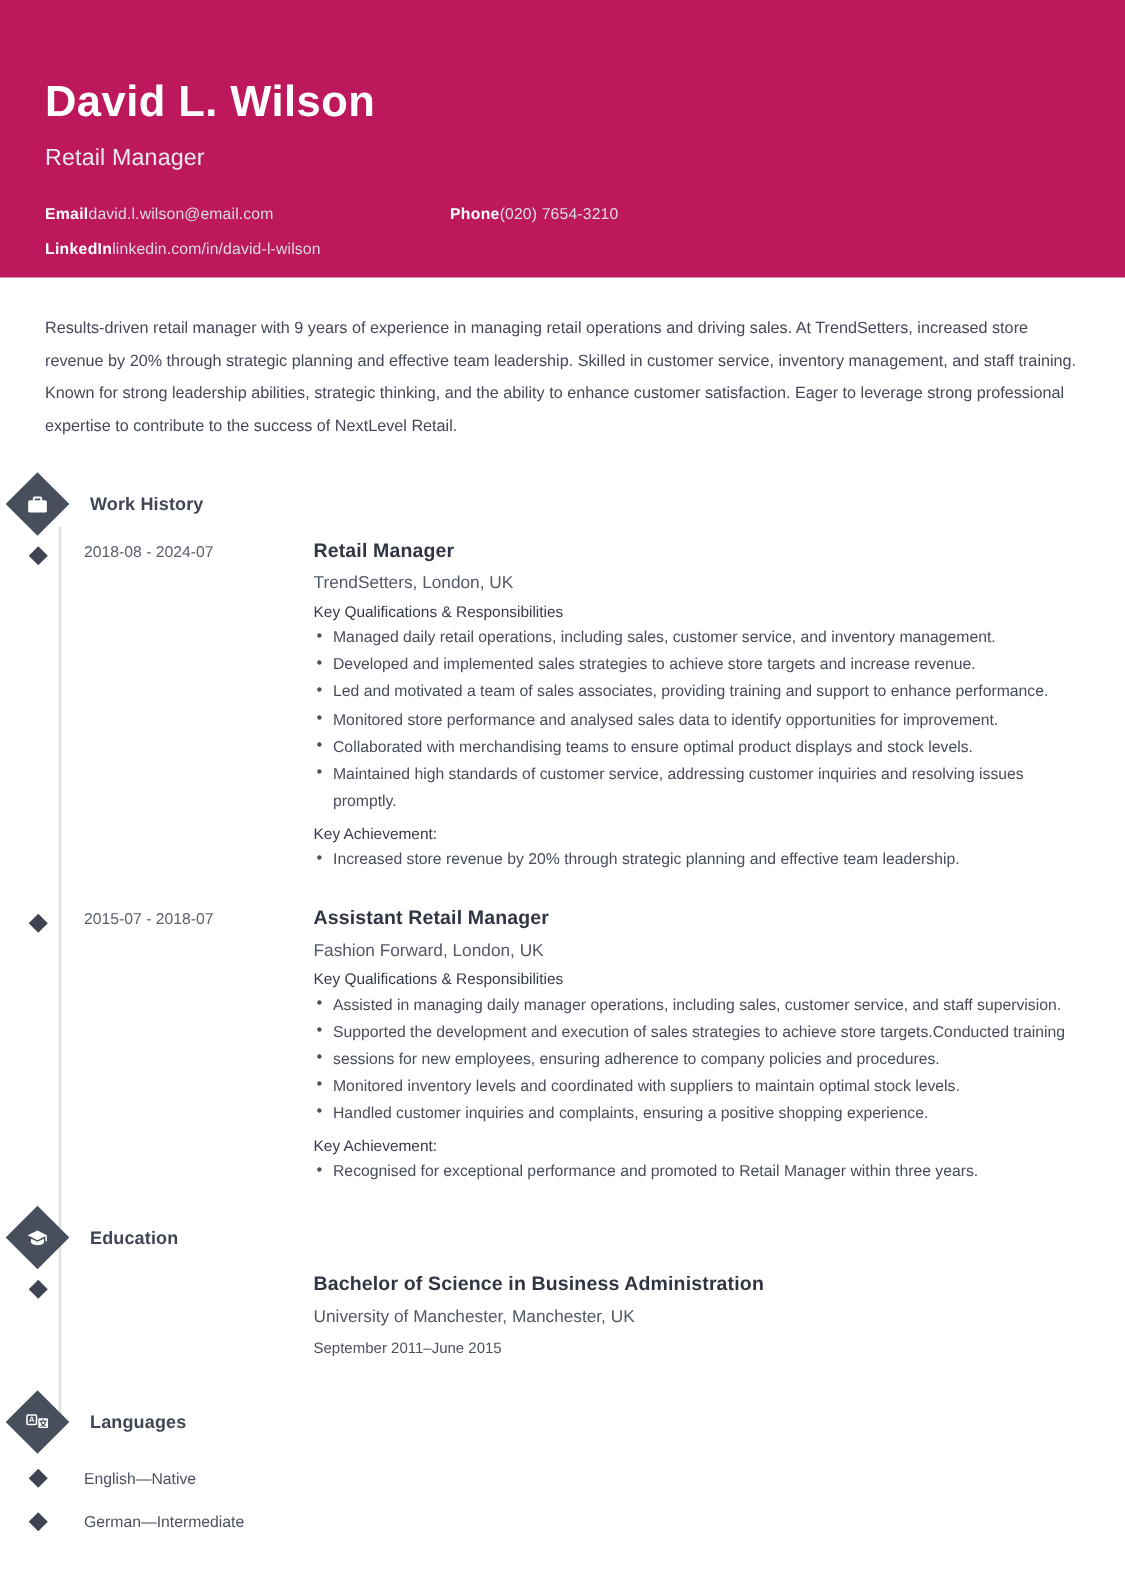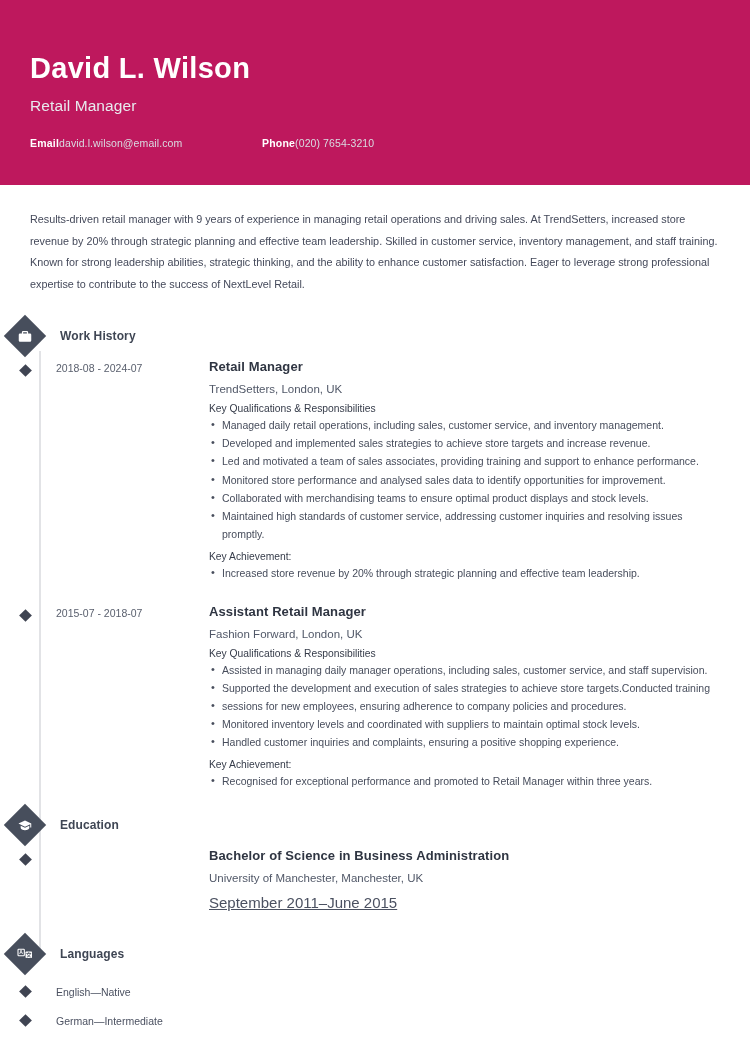--- a/index.html
+++ b/index.html
@@ -37,21 +37,21 @@
   .contact-row {
     display: flex;
     align-items: baseline;
     margin-bottom: 11px;
   }
   .contact-cell {
     display: flex;
     align-items: baseline;
     white-space: nowrap;
   }
-  .contact-cell.email-cell { width: 232px; }
+  .contact-cell.email-cell { width: 270px; }
   .contact-label {
     font-size: 10.5px;
     font-weight: bold;
     color: #ffffff;
     letter-spacing: 0.2px;
   }
   .contact-value {
     font-size: 10.5px;
     color: #d9dce2;
     margin-left: 0;
@@ -143,24 +143,23 @@
     font-weight: bold;
     color: #2f3542;
     letter-spacing: 0.1px;
   }
   .entry-org {
     font-size: 11.5px;
     color: #515868;
     margin-top: 9px;
   }
   .entry-meta {
-    font-size: 15px;
+    font-size: 10px;
     color: #4b5161;
     margin-top: 10px;
-    text-decoration: underline;
   }
   .sub-head {
     font-size: 10.3px;
     font-weight: normal;
     color: #353b49;
     margin-top: 8px;
     margin-bottom: 2px;
   }
   ul.bullets {
     list-style: none;
@@ -217,20 +216,26 @@
 
   <div class="contact-rows">
     <div class="contact-row">
       <div class="contact-cell email-cell">
         <span class="contact-label">Email</span>
         <span class="contact-value">david.l.wilson@email.com</span>
       </div>
       <div class="contact-cell">
         <span class="contact-label">Phone</span>
         <span class="contact-value">(020) 7654-3210</span>
+      </div>
+    </div>
+    <div class="contact-row">
+      <div class="contact-cell">
+        <span class="contact-label">LinkedIn</span>
+        <span class="contact-value">linkedin.com/in/david-l-wilson</span>
       </div>
     </div>
   </div>
 </div>
 
 <div class="summary">Results-driven retail manager with 9 years of experience in managing retail operations and driving sales. At TrendSetters, increased store revenue by 20% through strategic planning and effective team leadership. Skilled in customer service, inventory management, and staff training. Known for strong leadership abilities, strategic thinking, and the ability to enhance customer satisfaction. Eager to leverage strong professional expertise to contribute to the success of NextLevel Retail.</div>
 
 <div class="body-wrap">
   <div class="rail"></div>
 

